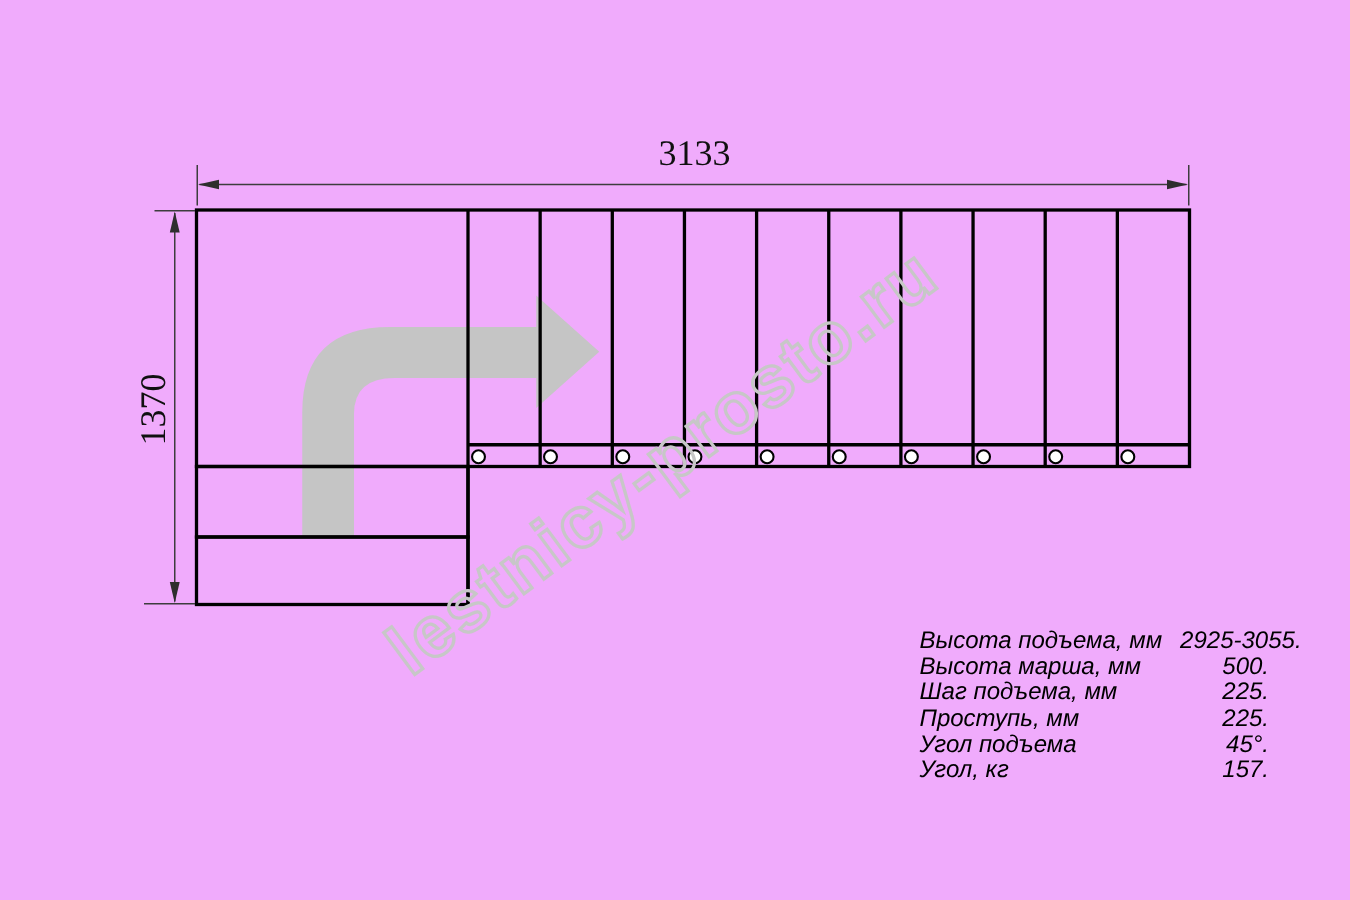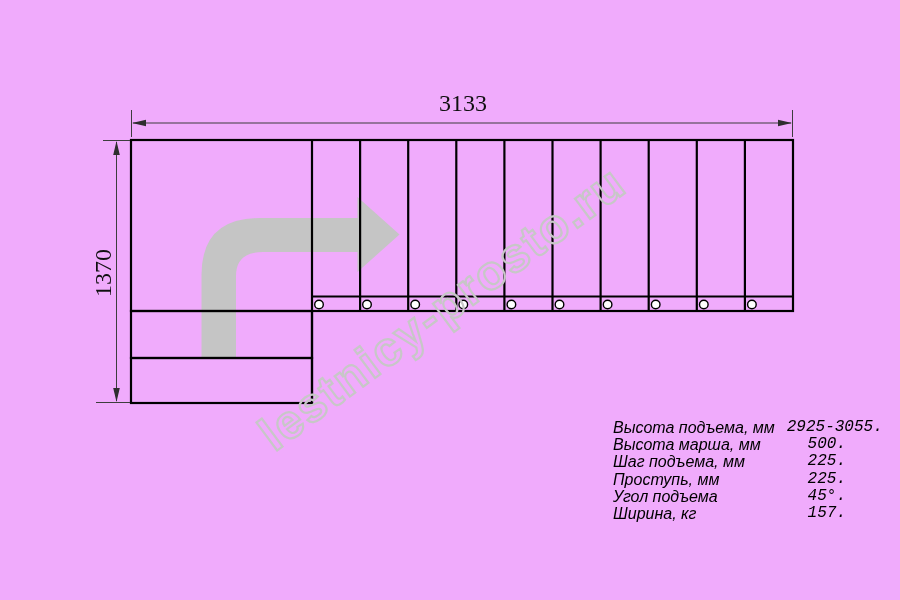--- a/index.html
+++ b/index.html
@@ -12,21 +12,21 @@
                   transform:rotate(-90deg);transform-origin:center;}
   .watermark{position:absolute;left:442px;top:308px;
              transform:translate(-50%,-50%) rotate(-36.5deg);
              font-family:"Liberation Sans",sans-serif;font-weight:bold;
              font-size:48px;letter-spacing:2px;white-space:nowrap;
              color:transparent;-webkit-text-stroke:2.2px #c7c7c7;}
   .specs{position:absolute;left:613px;top:419px;width:233px;
          font-style:italic;font-size:16px;line-height:17.2px;color:#000;}
   .spec-row{display:flex;justify-content:space-between;white-space:nowrap;}
   .spec-label{text-align:left;}
-  .spec-value{text-align:right;margin-left:12px;font-family:Liberation Mono, monospace;}
+  .spec-value{text-align:right;margin-left:12px;}
 </style>
 </head>
 <body>
 
 <div class="stage">
 
   <svg class="svg-layer" width="900" height="600" viewBox="0 0 900 600">
 
     <g>
       <path d="M 201.5 358 L 201.5 275 Q 201.5 218 260 218 L 357.5 218 L 357.5 197
@@ -102,18 +102,18 @@
     </div>
     <div class="spec-row">
       <span class="spec-label">Проступь, мм</span>
       <span class="spec-value">225.</span>
     </div>
     <div class="spec-row">
       <span class="spec-label">Угол подъема</span>
       <span class="spec-value">45°.</span>
     </div>
     <div class="spec-row">
-      <span class="spec-label">Ширина, кг</span>
+      <span class="spec-label">Угол, кг</span>
       <span class="spec-value">157.</span>
     </div>
   </div>
 
 </div>
 
 </body></html>

